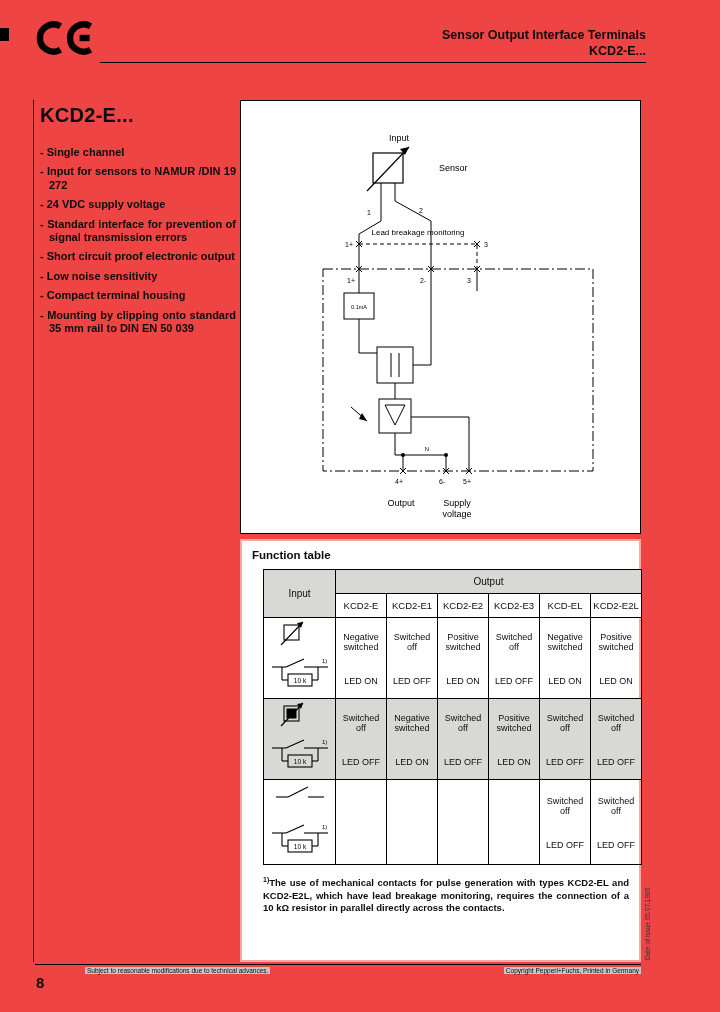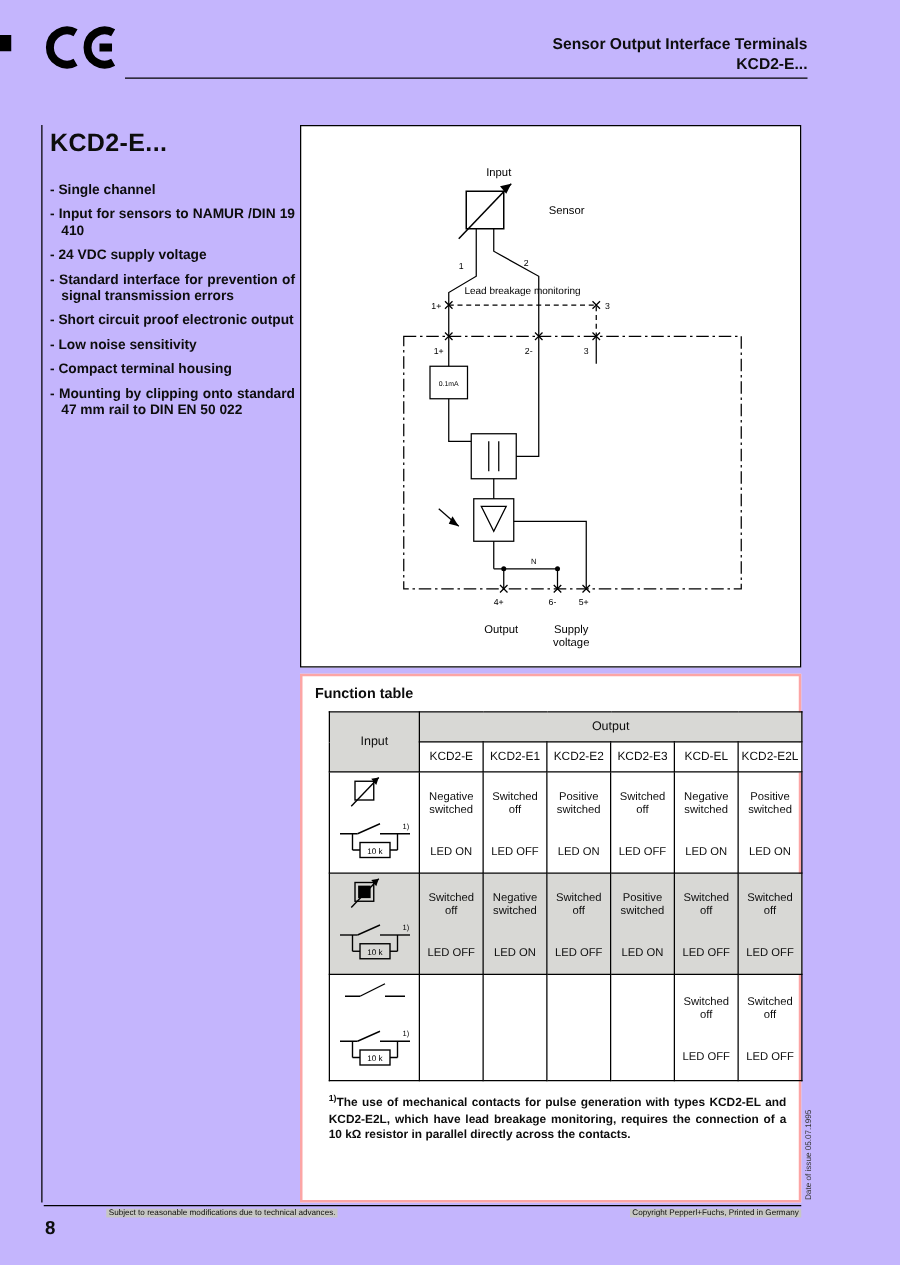--- a/index.html
+++ b/index.html
@@ -1,18 +1,18 @@
 <!DOCTYPE html>
 <html><head>
 <meta charset="utf-8">
 <style>
   * { margin:0; padding:0; box-sizing:border-box; }
   html,body { width:720px; height:1012px; }
   body { font-family:"Liberation Sans", sans-serif; background:#ffffff; }
-  .page { position:relative; width:720px; height:1012px; background:#c4b5fd; color:#0d0d0d; overflow:hidden; }
+  .page { position:relative; width:720px; height:1012px; background:#ef4444; color:#0d0d0d; overflow:hidden; }
 
   .regmark { position:absolute; left:0; top:28px; width:9px; height:13px; background:#000; }
 
   .ce { position:absolute; left:34px; top:18px; }
   .hdr { position:absolute; right:74px; top:27px; text-align:right; font-weight:bold; font-size:12.5px; line-height:1.3; }
   .hdr-rule { position:absolute; left:100px; right:74px; top:62px; border-top:1.5px solid #000; }
 
   .leftrule { position:absolute; left:33px; top:100px; height:862px; border-left:1px solid #000; }
   .leftcol { position:absolute; left:40px; top:104px; width:196px; }
   .leftcol h1 { font-size:20px; letter-spacing:.3px; margin-bottom:10px; }
@@ -69,27 +69,27 @@
     <div>KCD2-E...</div>
   </div>
   <div class="hdr-rule"></div>
 
   <div class="leftrule"></div>
 
   <aside class="leftcol">
     <h1>KCD2-E...</h1>
     <ul class="features">
       <li>Single channel</li>
-      <li>Input for sensors to NAMUR /DIN 19 410</li>
+      <li>Input for sensors to NAMUR /DIN 19 272</li>
       <li>24 VDC supply voltage</li>
       <li>Standard interface for prevention of signal transmission errors</li>
       <li>Short circuit proof electronic output</li>
       <li>Low noise sensitivity</li>
       <li>Compact terminal housing</li>
-      <li>Mounting by clipping onto standard 47 mm rail to DIN EN 50 022</li>
+      <li>Mounting by clipping onto standard 35 mm rail to DIN EN 50 039</li>
     </ul>
   </aside>
 
   <div class="diagrambox">
     <svg viewBox="0 0 399 432" width="399" height="432">
 
       <g fill="none" stroke="#000" stroke-width="1.2">
         <rect x="132" y="52" width="30" height="30"></rect>
         <line x1="126" y1="90" x2="168" y2="46"></line>
       </g>

